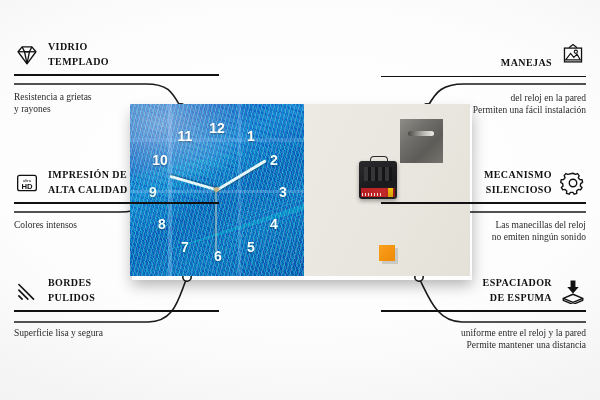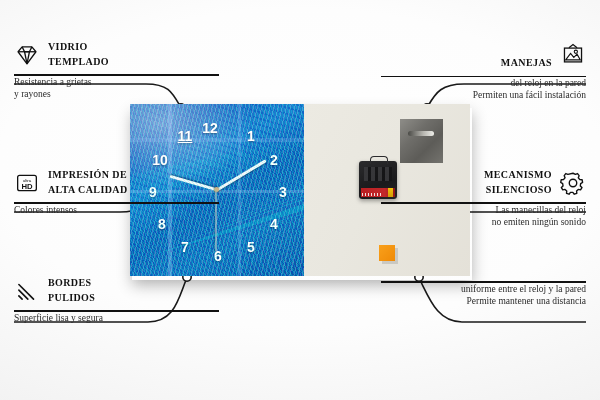--- a/index.html
+++ b/index.html
@@ -87,21 +87,21 @@
   .callout.left{text-align:left;}
   .callout.right{text-align:right;}
   .co-head{display:flex;align-items:center;gap:8px;}
   .callout.right .co-head{justify-content:flex-end;}
   .co-title{
     font-family:"Liberation Serif",serif;font-weight:700;color:#111;
     font-size:10px;line-height:14.5px;letter-spacing:.4px;text-transform:uppercase;
   }
   .co-rule{height:1.5px;background:#111;margin-top:5px;}
   .co-sub{
-    margin-top:0;font-family:"Liberation Serif",serif;color:#2a2a2a;
+    margin-top:15px;font-family:"Liberation Serif",serif;color:#2a2a2a;
     font-size:9.5px;line-height:12px;
   }
   .ico{width:26px;height:26px;flex:0 0 26px;display:block;}
   .lines{position:absolute;left:0;top:0;width:600px;height:400px;pointer-events:none;}
 </style>
 </head>
 <body>
 
 <div id="stage">
 
@@ -121,32 +121,32 @@
       <circle cx="427" cy="108" r="4.2"></circle>
       <circle cx="429" cy="197" r="4.2"></circle>
       <circle cx="419" cy="277" r="4.2"></circle>
     </g>
   </svg>
 
   <div class="photo-shadow"></div>
   <div class="photo">
 
     <div class="clockface">
-      <span class="num" style="left:72px;top:16px;">12</span>
+      <span class="num" style="left:79px;top:16px;">12</span>
       <span class="num" style="left:113px;top:24px;">1</span>
       <span class="num" style="left:136px;top:48px;">2</span>
       <span class="num" style="left:145px;top:80px;">3</span>
       <span class="num" style="left:136px;top:112px;">4</span>
       <span class="num" style="left:113px;top:135px;">5</span>
       <span class="num" style="left:80px;top:144px;">6</span>
       <span class="num" style="left:47px;top:135px;">7</span>
       <span class="num" style="left:24px;top:112px;">8</span>
       <span class="num" style="left:15px;top:80px;">9</span>
       <span class="num" style="left:22px;top:48px;">10</span>
-      <span class="num" style="left:47px;top:24px;text-decoration:underline;">11</span>
+      <span class="num" style="left:47px;top:24px;">11</span>
 
       <div class="hand" style="left:86px;top:84px;width:48px;height:3px;transform:rotate(196deg);"></div>
       <div class="hand" style="left:86px;top:84.5px;width:58px;height:2.5px;transform:rotate(-31deg);"></div>
       <div class="hand" style="left:86px;top:85px;width:62px;height:1px;background:#dcdcd4;transform:rotate(90deg);"></div>
       <div class="cap"></div>
     </div>
 
     <div class="backpanel">
       <div class="hanger">
         <div class="hanger-slot"></div>
@@ -255,20 +255,31 @@
       </svg>
     </div>
     <div class="co-rule"></div>
     <div class="co-sub">
       <div>Las manecillas del reloj</div>
       <div>no emiten ningún sonido</div>
     </div>
   </div>
 
   <div class="callout right" style="left:381px;top:276px;">
+    <div class="co-head">
+      <div style="flex:1;">
+        <div class="co-title">ESPACIADOR</div>
+        <div class="co-title">DE ESPUMA</div>
+      </div>
+      <svg class="ico" viewBox="0 0 32 32">
+        <path d="M13 3 h6 v8 h4 l-7 8 -7-8 h4 z" fill="#111"></path>
+        <path d="M16 20 L28 25 L16 30 L4 25 Z" fill="none" stroke="#111" stroke-width="1.7" stroke-linejoin="round"></path>
+        <path d="M4 25 v2.5 L16 32.5 L28 27.5 V25" fill="none" stroke="#111" stroke-width="1.7" stroke-linejoin="round"></path>
+      </svg>
+    </div>
     <div class="co-rule"></div>
     <div class="co-sub">
       <div>uniforme entre el reloj y la pared</div>
       <div>Permite mantener una distancia</div>
     </div>
   </div>
 
 </div>
 
 </body></html>

